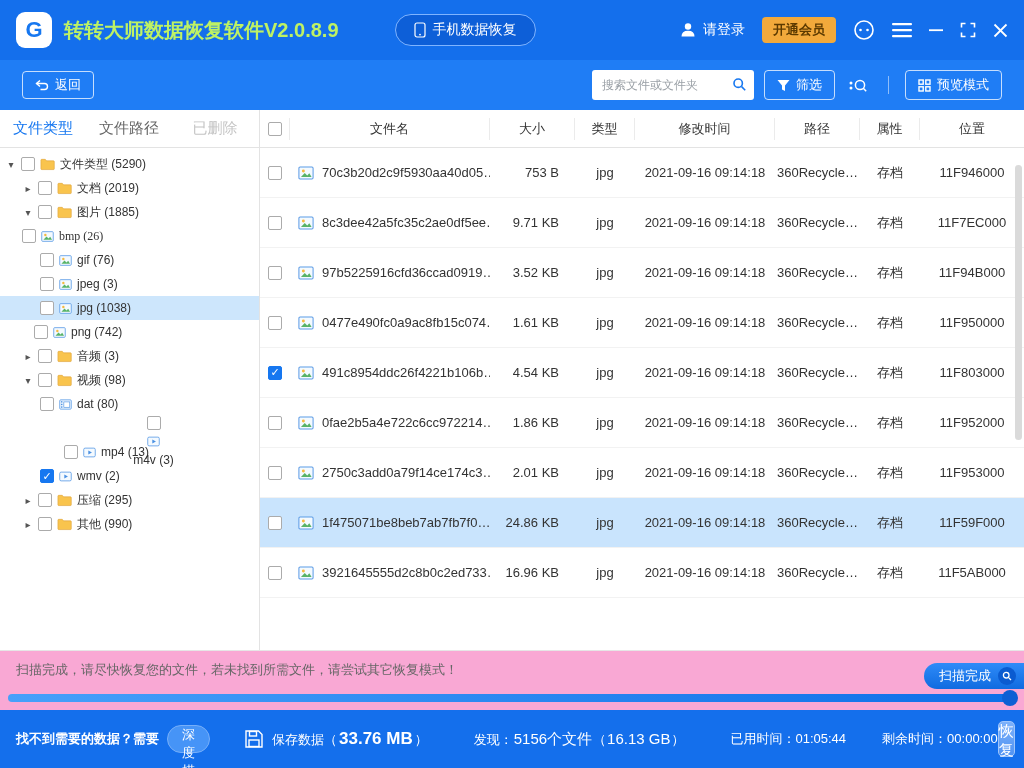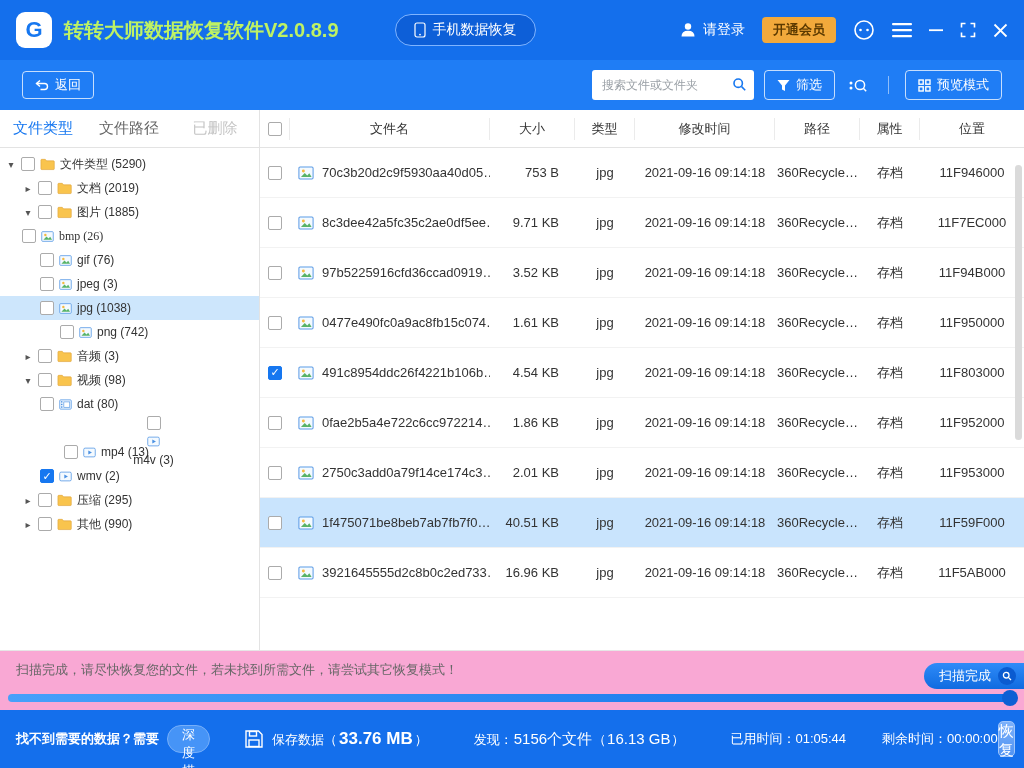--- a/index.html
+++ b/index.html
@@ -287,21 +287,21 @@
             <span class="cb"></span>
             <span class="ticon">
               <svg width="13" height="13" viewBox="0 0 14 14">
                 <rect x="0.8" y="1.8" width="12.4" height="10.4" rx="1" fill="#F4FAFF" stroke="#5B9BE6" stroke-width="0.9"></rect>
                 <circle cx="4.7" cy="5.3" r="1.3" fill="#F5B93F"></circle>
                 <path d="M2.6 10.6 L5.9 6.9 L8.1 9.2 L9.9 7.2 L11.9 10.6 Z" fill="#58B368"></path>
               </svg>
             </span>
             <span class="tlabel">jpg (1038)</span>
           </div>
-          <div class="tree-item" style="padding-left: 60px;">
+          <div class="tree-item" style="padding-left: 34px;">
             <span class="cb"></span>
             <span class="ticon">
               <svg width="13" height="13" viewBox="0 0 14 14">
                 <rect x="0.8" y="1.8" width="12.4" height="10.4" rx="1" fill="#F4FAFF" stroke="#5B9BE6" stroke-width="0.9"></rect>
                 <circle cx="4.7" cy="5.3" r="1.3" fill="#F5B93F"></circle>
                 <path d="M2.6 10.6 L5.9 6.9 L8.1 9.2 L9.9 7.2 L11.9 10.6 Z" fill="#58B368"></path>
               </svg>
             </span>
             <span class="tlabel">png (742)</span>
           </div>
@@ -559,21 +559,21 @@
             <div class="cell name">
               <span class="ticon">
                 <svg width="16" height="16" viewBox="0 0 14 14">
                   <rect x="0.8" y="1.8" width="12.4" height="10.4" rx="1" fill="#F4FAFF" stroke="#5B9BE6" stroke-width="0.9"></rect>
                   <circle cx="4.7" cy="5.3" r="1.3" fill="#F5B93F"></circle>
                   <path d="M2.6 10.6 L5.9 6.9 L8.1 9.2 L9.9 7.2 L11.9 10.6 Z" fill="#58B368"></path>
                 </svg>
               </span>
               <span>1f475071be8beb7ab7fb7f0…</span>
             </div>
-            <div class="cell size">40.51 KB</div>
+            <div class="cell size">24.86 KB</div>
             <div class="cell type">jpg</div>
             <div class="cell modified">2021-09-16 09:14:18</div>
             <div class="cell path">360Recycle…</div>
             <div class="cell attr">存档</div>
             <div class="cell location">11F59F000</div>
           </div>
           <div class="trow">
             <div class="cell cbcell">
               <span class="cb"></span>
             </div>

